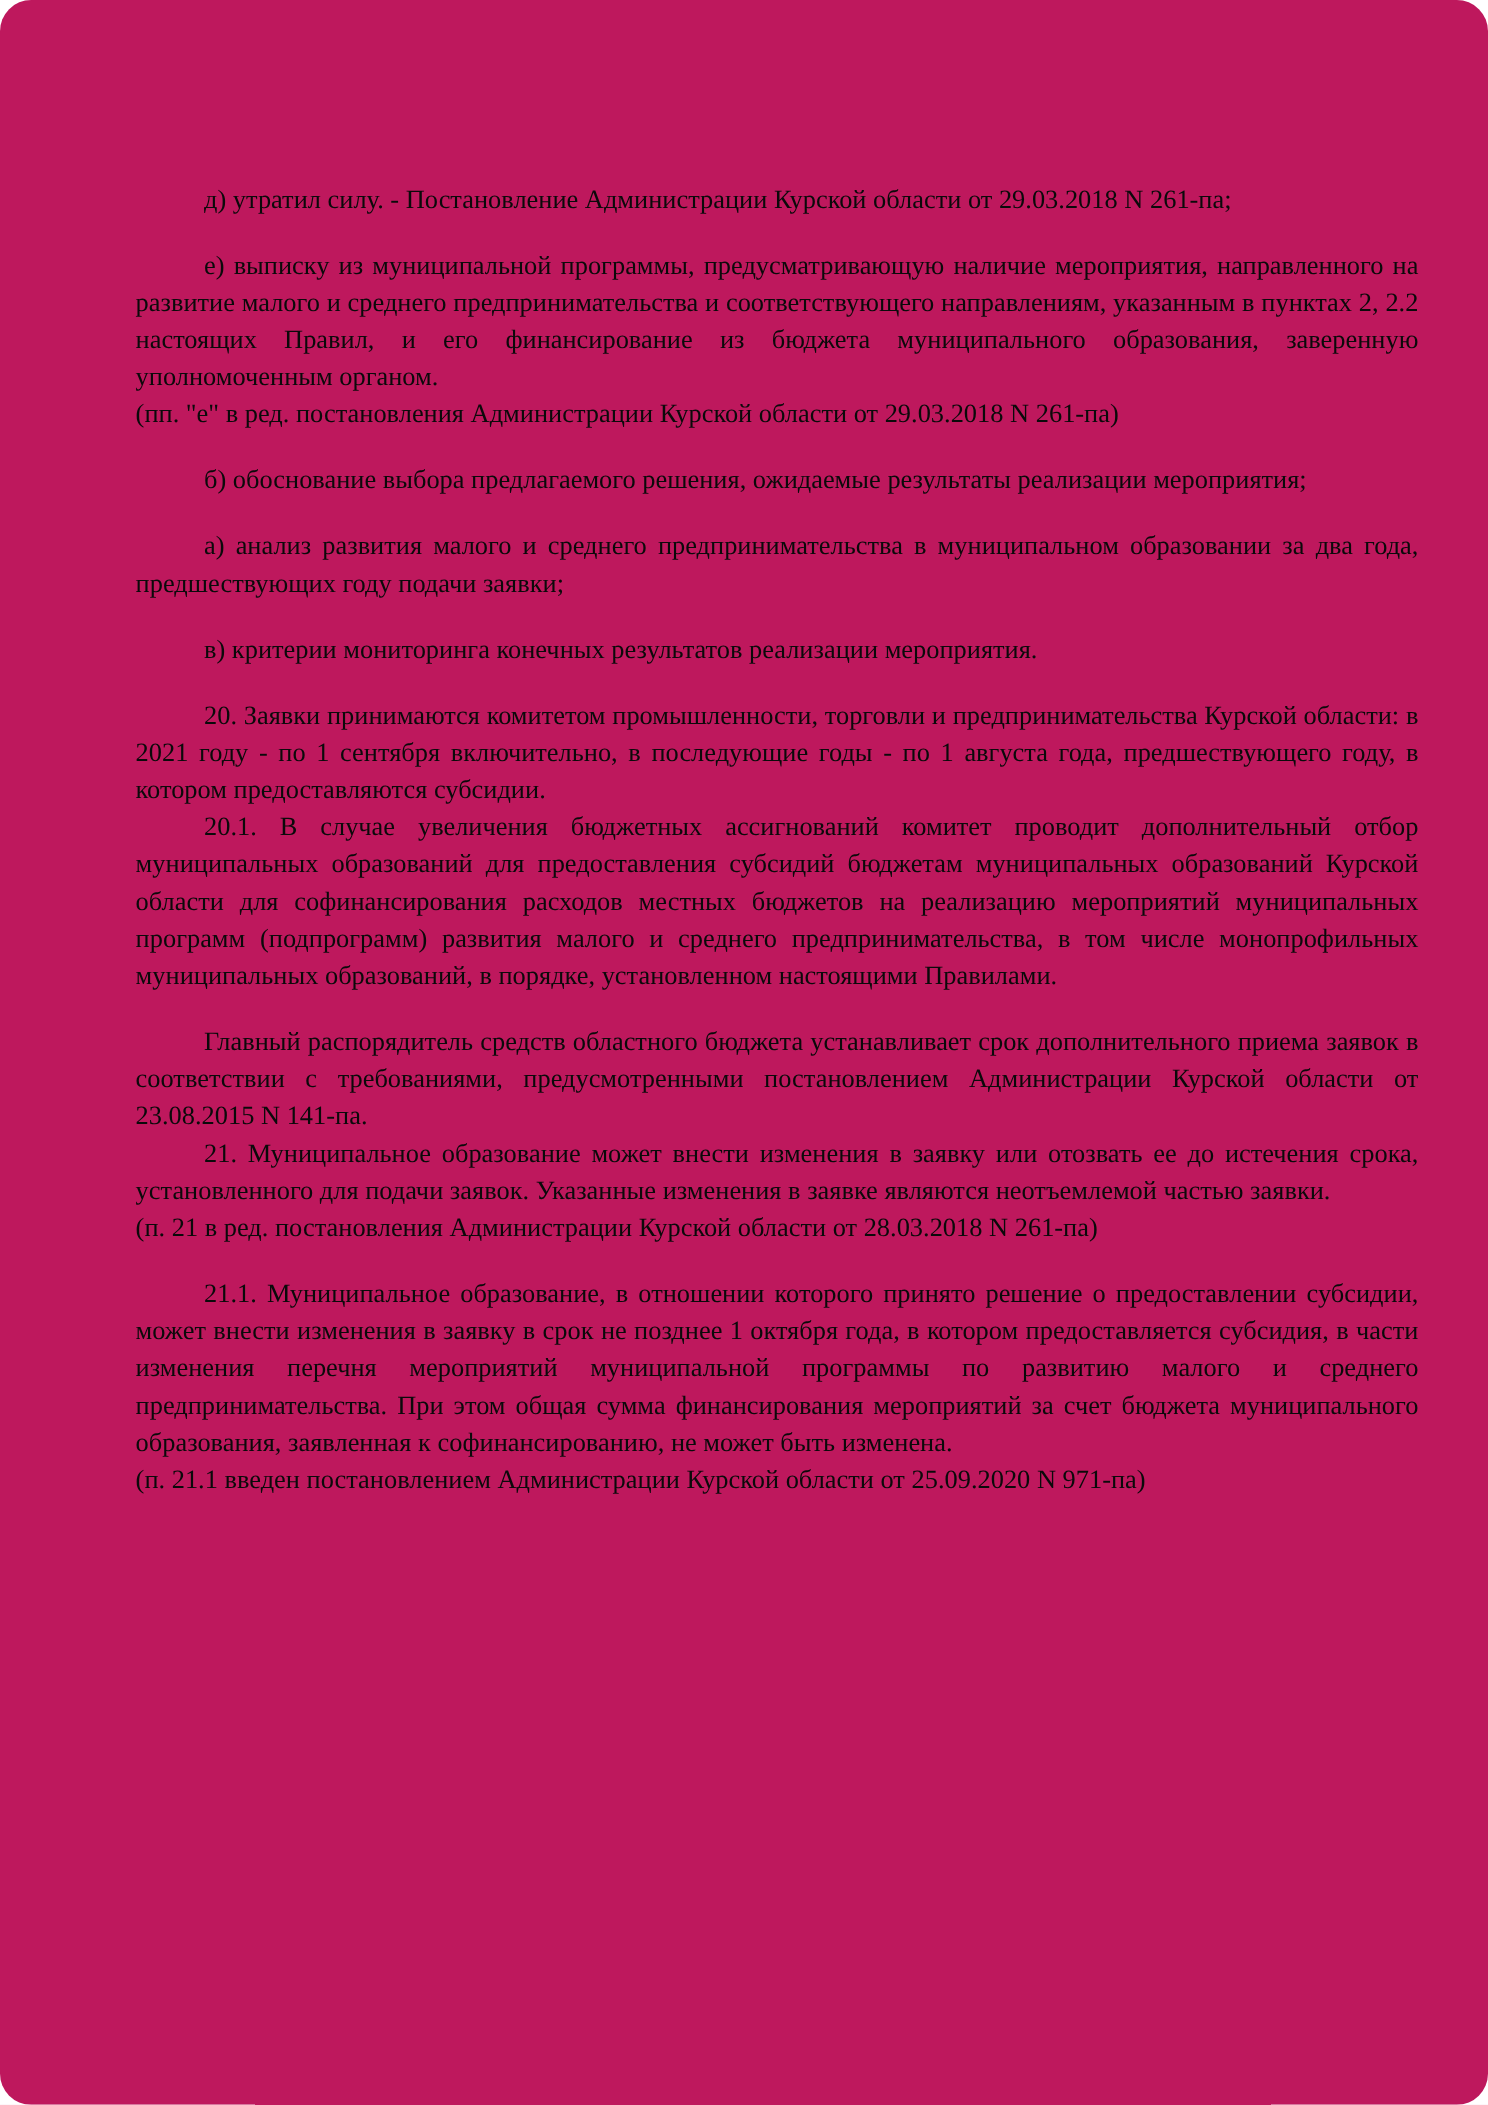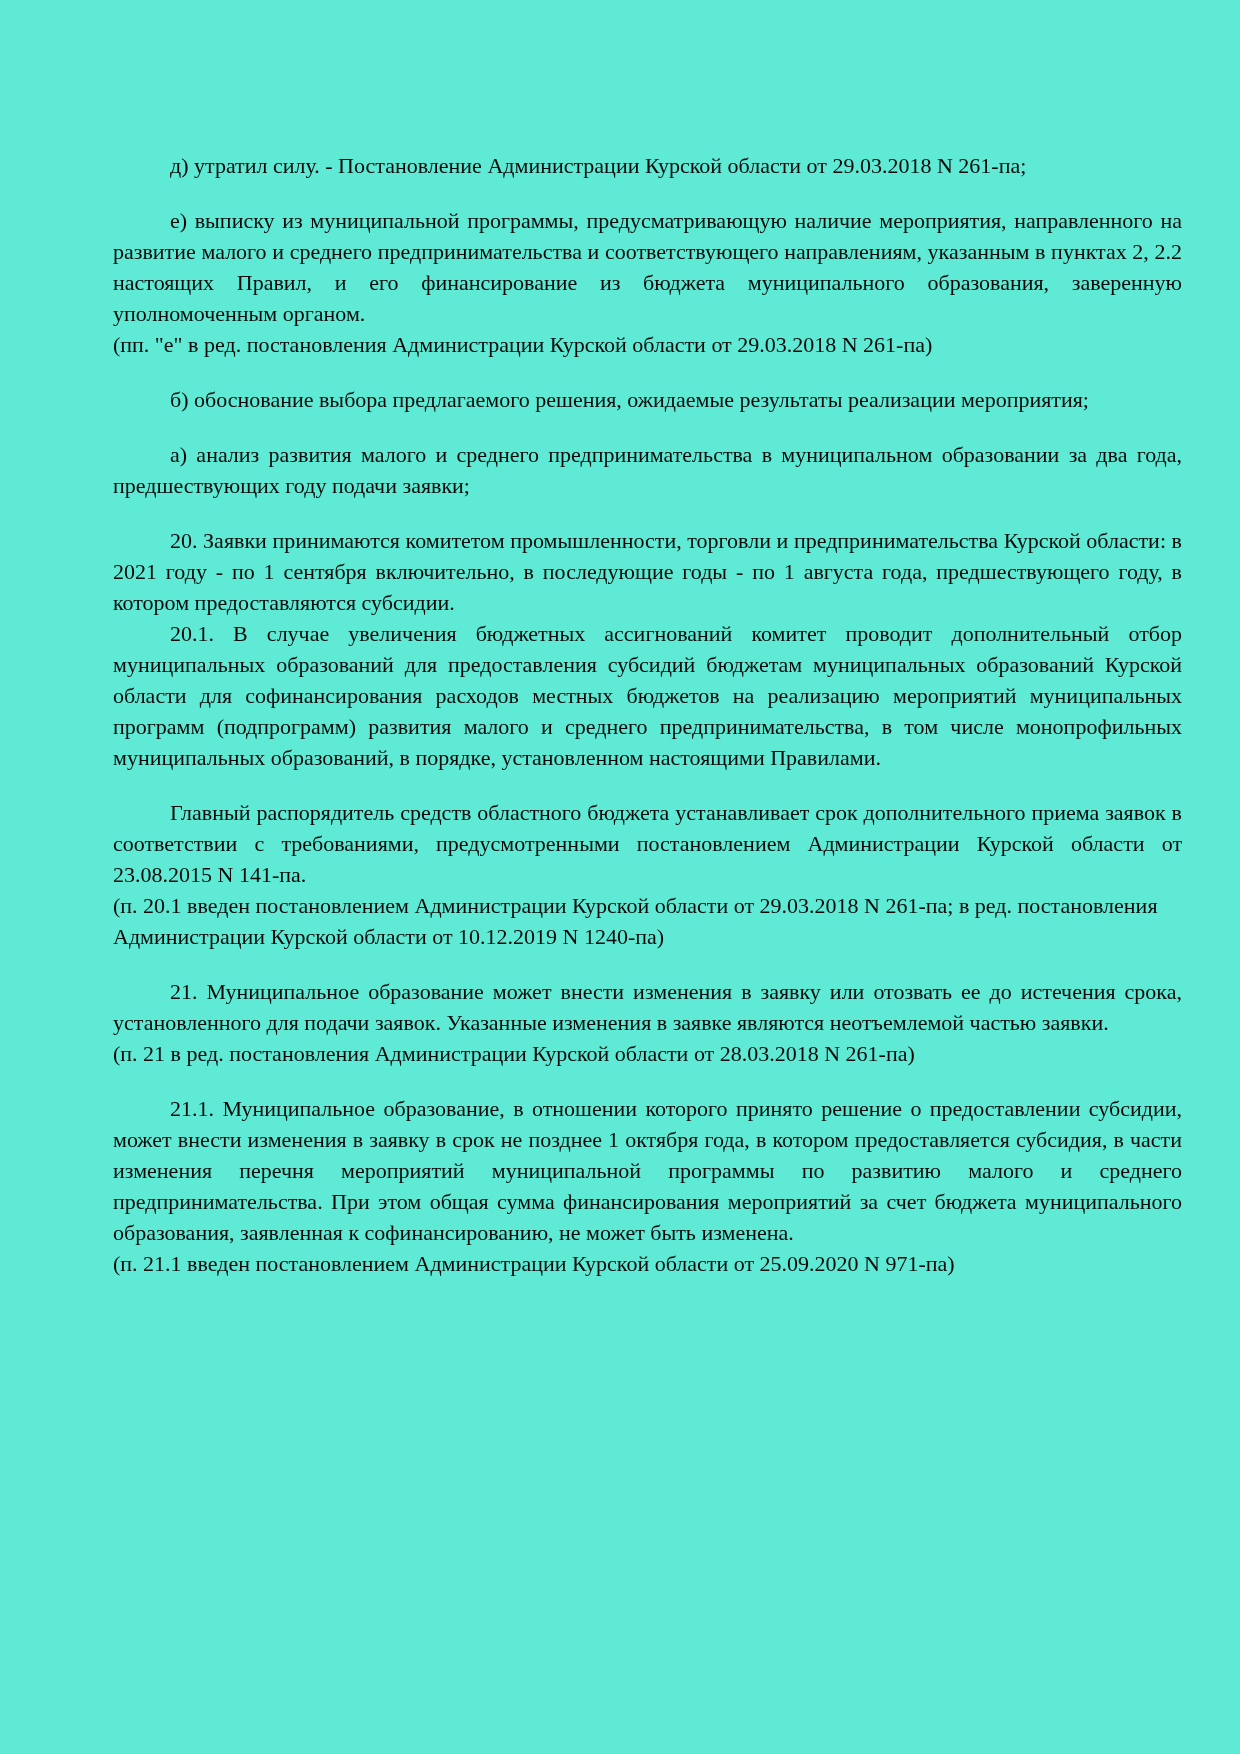--- a/index.html
+++ b/index.html
@@ -10,25 +10,26 @@
   body {
     width: 1240px;
     height: 1754px;
     overflow: hidden;
   }
   .page {
     box-sizing: border-box;
     width: 1240px;
     height: 1754px;
     padding: 150px 58px 0 113px;
-    background: #5eead4;
+    background: #be185d;
     color: #0a0a0a;
     font-family: "Liberation Serif", "DejaVu Serif", serif;
     font-size: 22px;
     line-height: 31px;
+    border-radius: 26px;
   }
   .page p {
     margin: 0 0 24px 0;
   }
   .para {
     text-align: justify;
     text-indent: 57px;
   }
   .tight {
     margin-bottom: 0 !important;
@@ -40,21 +41,21 @@
 </style>
 </head>
 <body>
 
 <div class="page">
   <p class="para">д) утратил силу. - Постановление Администрации Курской области от 29.03.2018 N 261-па;</p>
   <p class="para tight">е) выписку из муниципальной программы, предусматривающую наличие мероприятия, направленного на развитие малого и среднего предпринимательства и соответствующего направлениям, указанным в пунктах 2, 2.2 настоящих Правил, и его финансирование из бюджета муниципального образования, заверенную уполномоченным органом.</p>
   <p class="note">(пп. "е" в ред. постановления Администрации Курской области от 29.03.2018 N 261-па)</p>
   <p class="para">б) обоснование выбора предлагаемого решения, ожидаемые результаты реализации мероприятия;</p>
   <p class="para">а) анализ развития малого и среднего предпринимательства в муниципальном образовании за два года, предшествующих году подачи заявки;</p>
+  <p class="para">в) критерии мониторинга конечных результатов реализации мероприятия.</p>
   <p class="para tight">20. Заявки принимаются комитетом промышленности, торговли и предпринимательства Курской области: в 2021 году - по 1 сентября включительно, в последующие годы - по 1 августа года, предшествующего году, в котором предоставляются субсидии.</p>
   <p class="para">20.1. В случае увеличения бюджетных ассигнований комитет проводит дополнительный отбор муниципальных образований для предоставления субсидий бюджетам муниципальных образований Курской области для софинансирования расходов местных бюджетов на реализацию мероприятий муниципальных программ (подпрограмм) развития малого и среднего предпринимательства, в том числе монопрофильных муниципальных образований, в порядке, установленном настоящими Правилами.</p>
   <p class="para tight">Главный распорядитель средств областного бюджета устанавливает срок дополнительного приема заявок в соответствии с требованиями, предусмотренными постановлением Администрации Курской области от 23.08.2015 N 141-па.</p>
-  <p class="note">(п. 20.1 введен постановлением Администрации Курской области от 29.03.2018 N 261-па; в ред. постановления Администрации Курской области от 10.12.2019 N 1240-па)</p>
   <p class="para tight">21. Муниципальное образование может внести изменения в заявку или отозвать ее до истечения срока, установленного для подачи заявок. Указанные изменения в заявке являются неотъемлемой частью заявки.</p>
   <p class="note">(п. 21 в ред. постановления Администрации Курской области от 28.03.2018 N 261-па)</p>
   <p class="para tight">21.1. Муниципальное образование, в отношении которого принято решение о предоставлении субсидии, может внести изменения в заявку в срок не позднее 1 октября года, в котором предоставляется субсидия, в части изменения перечня мероприятий муниципальной программы по развитию малого и среднего предпринимательства. При этом общая сумма финансирования мероприятий за счет бюджета муниципального образования, заявленная к софинансированию, не может быть изменена.</p>
   <p class="note">(п. 21.1 введен постановлением Администрации Курской области от 25.09.2020 N 971-па)</p>
 </div>
 
 </body></html>

